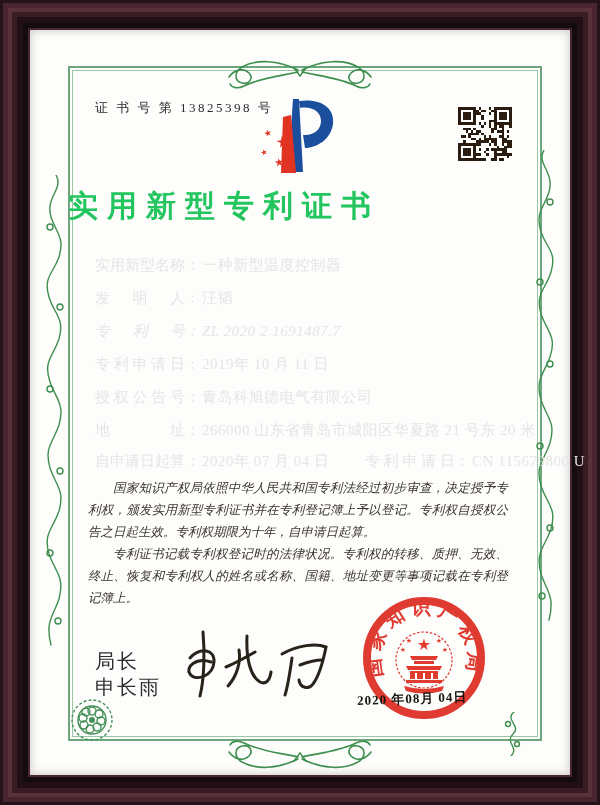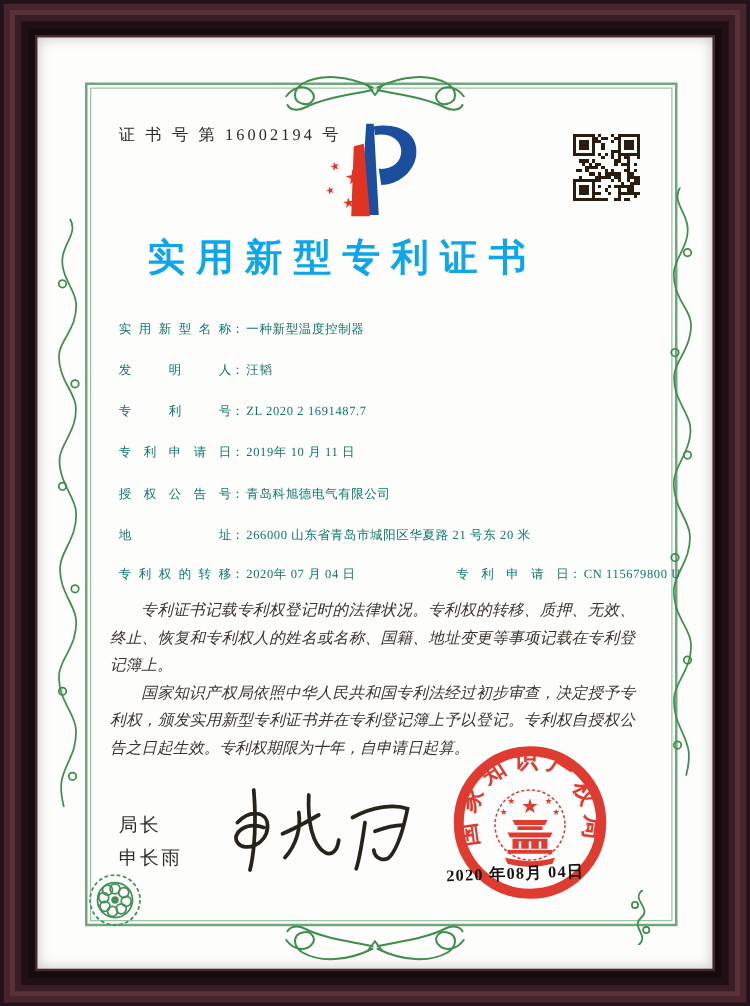--- a/index.html
+++ b/index.html
@@ -34,36 +34,36 @@
   }
   
   .orn{position:absolute;}
   .orn svg{display:block;}
   
   .certno{
     position:absolute;left:95px;top:99px;font-size:13px;letter-spacing:2.5px;
     color:#2b2b2b;
   }
   .title{
-    position:absolute;left:68px;top:186px;width:412px;text-align:center;
-    font-size:30px;font-weight:bold;letter-spacing:9px;color:#0ea5e9;
-  }
-  .frow{position:absolute;left:95px;font-size:10px;color:#0f766e;white-space:nowrap;}
+    position:absolute;left:68px;top:186px;width:412px;
+    font-size:30px;font-weight:bold;letter-spacing:9px;color:#22c55e;
+  }
+  .frow{position:absolute;left:95px;font-size:15px;color:#e5e5e5;white-space:nowrap;}
   .flabel{display:inline-block;width:90px;text-align:justify;text-align-last:justify;vertical-align:bottom;}
   .fcolon{margin:0 2px 0 0;}
   .fvalue{letter-spacing:.5px;}
   .grant2{position:absolute;left:270px;top:0;}
   .bodytext{
     position:absolute;left:88px;top:477px;width:420px;
     font-size:12.5px;line-height:22px;color:#3b332d;font-style:italic;
     text-align:justify;
   }
   .bodytext p{margin:0;text-indent:2em;}
   .director{position:absolute;left:95px;top:648px;font-family:"Liberation Sans",sans-serif;
-    font-size:15px;color:#2e2e2e;line-height:26px;letter-spacing:2px;}
+    font-size:20px;color:#2e2e2e;line-height:26px;letter-spacing:2px;}
   .sig{position:absolute;left:176px;top:624px;}
   .seal{position:absolute;left:354px;top:588px;}
   .sealdate{
     position:absolute;left:357px;top:690px;font-size:13px;font-weight:bold;
     color:#17130f;letter-spacing:1px;transform:rotate(-2deg);white-space:nowrap;
   }
   .qr{position:absolute;left:458px;top:107px;}
   .logo{position:absolute;left:255px;top:95px;}
 </style>
 </head>
@@ -139,21 +139,21 @@
   </svg>
 </div>
 <div class="orn" style="left:502px;top:712px;">
   <svg width="22" height="44" viewBox="0 0 22 44" fill="none" stroke="#3e8e4e" stroke-width="1.4" stroke-linecap="round">
     <path d="M12,0 C2,8 20,14 11,22 C2,30 18,36 9,44"></path>
     <circle cx="6" cy="12" r="2.5"></circle>
       <circle cx="15" cy="32" r="2.5"></circle>
   </svg>
 </div>
 
-<div class="certno">证 书 号 第 16002194 号</div>
+<div class="certno">证 书 号 第 13825398 号</div>
 
 <div class="logo">
   <svg width="92" height="80" viewBox="0 0 92 80">
     <polygon points="38,4 44,4 48,77 33,77" fill="#1c4e9e"></polygon>
     <path d="M44,6 C66,3 80,13 78,29 C76,44 62,53 50,53 L48,40 C58,41 66,35 66,26 C66,16 56,11 45,13 Z" fill="#1c4e9e"></path>
     <polygon points="28,22 36,20 41,78 26,78" fill="#e03322"></polygon>
     <g fill="#e03322" font-family="DejaVu Sans, sans-serif" text-anchor="middle">
       <text x="31" y="29" font-size="7" transform="rotate(-12 31 27)">★</text>
       <text x="13" y="41" font-size="9" transform="rotate(-15 13 38)">★</text>
       <text x="28" y="52" font-size="16" transform="rotate(-10 28 47)">★</text>
@@ -385,43 +385,43 @@
 </div>
 
 <div class="title">实用新型专利证书</div>
 
 <div class="frow" style="top:256px;">
   <span class="flabel">实用新型名称</span><span class="fcolon">：</span><span class="fvalue">一种新型温度控制器</span>
 </div>
 <div class="frow" style="top:289px;">
   <span class="flabel">发明人</span><span class="fcolon">：</span><span class="fvalue">汪韬</span>
 </div>
-<div class="frow" style="top:322px;">
+<div class="frow" style="top:322px;font-style:italic;">
   <span class="flabel">专利号</span><span class="fcolon">：</span><span class="fvalue">ZL 2020 2 1691487.7</span>
 </div>
 <div class="frow" style="top:355px;">
   <span class="flabel">专利申请日</span><span class="fcolon">：</span><span class="fvalue">2019年 10 月 11 日</span>
 </div>
 <div class="frow" style="top:388px;">
   <span class="flabel">授权公告号</span><span class="fcolon">：</span><span class="fvalue">青岛科旭德电气有限公司</span>
 </div>
 <div class="frow" style="top:421px;">
   <span class="flabel">地址</span><span class="fcolon">：</span><span class="fvalue">266000 山东省青岛市城阳区华夏路 21 号东 20 米</span>
 </div>
 
 <div class="frow" style="top:452px;">
-  <span class="flabel">专利权的转移</span><span class="fcolon">：</span><span class="fvalue">2020年 07 月 04 日</span>
+  <span class="flabel">自申请日起算</span><span class="fcolon">：</span><span class="fvalue">2020年 07 月 04 日</span>
   <span class="grant2">
     <span class="flabel">专利申请日</span><span class="fcolon">：</span><span class="fvalue">CN 115679800 U</span>
   </span>
 </div>
 
 <div class="bodytext">
+  <p>国家知识产权局依照中华人民共和国专利法经过初步审查，决定授予专利权，颁发实用新型专利证书并在专利登记簿上予以登记。专利权自授权公告之日起生效。专利权期限为十年，自申请日起算。</p>
   <p>专利证书记载专利权登记时的法律状况。专利权的转移、质押、无效、终止、恢复和专利权人的姓名或名称、国籍、地址变更等事项记载在专利登记簿上。</p>
-  <p>国家知识产权局依照中华人民共和国专利法经过初步审查，决定授予专利权，颁发实用新型专利证书并在专利登记簿上予以登记。专利权自授权公告之日起生效。专利权期限为十年，自申请日起算。</p>
 </div>
 
 <div class="director">
   <div>局长</div>
   <div>申长雨</div>
 </div>
 
 <div class="sig">
   <svg width="158" height="78" viewBox="0 0 158 78" fill="none" stroke="#27221a" stroke-width="3" stroke-linecap="round">
     <path d="M14,34 C24,23 39,25 38,38 C37,52 20,58 14,50 C9,43 20,33 35,38"></path>

